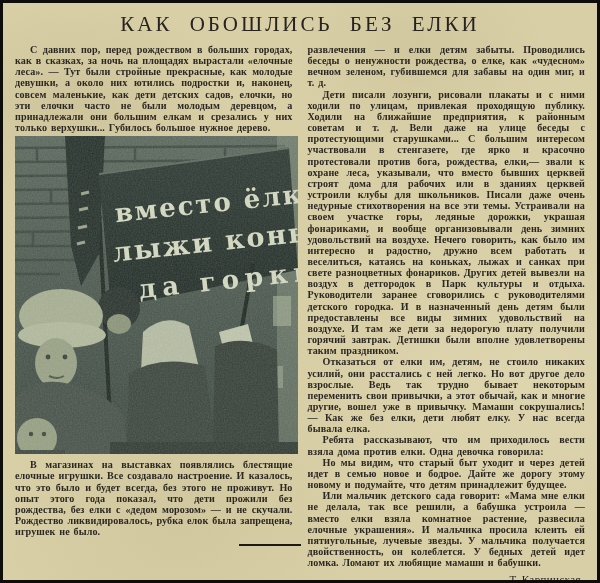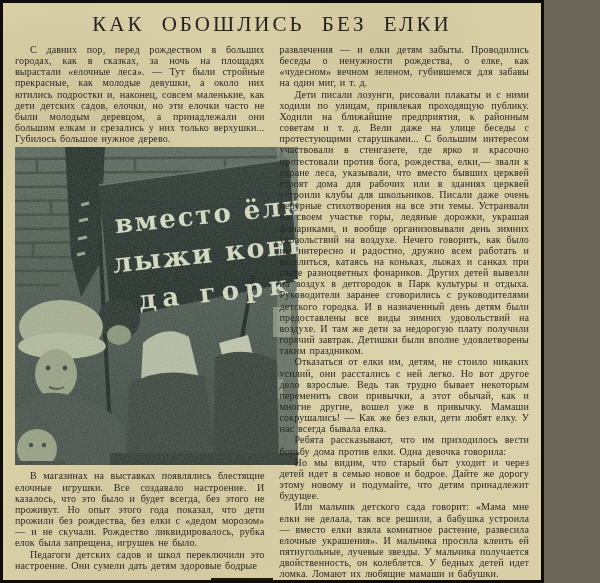--- a/index.html
+++ b/index.html
@@ -1,18 +1,18 @@
 <!DOCTYPE html>
 <html lang="ru"><head>
 <meta charset="utf-8">
 <style>
   html,body{margin:0;padding:0;background:#6b6557;}
   .page{
     position:relative;
-    width:544px;height:583px;
+    width:600px;height:583px;
     box-sizing:border-box;
     border:3px solid #0e0d0b;
     background-color:#d8cfa7;
     background-image:
       radial-gradient(ellipse 220px 160px at 12% 18%, rgba(116,106,64,0.10), rgba(116,106,64,0) 70%),
       radial-gradient(ellipse 300px 220px at 88% 65%, rgba(255,250,222,0.14), rgba(255,250,222,0) 70%),
       radial-gradient(ellipse 180px 130px at 70% 8%, rgba(116,106,64,0.08), rgba(116,106,64,0) 70%),
       radial-gradient(ellipse 260px 200px at 30% 90%, rgba(125,112,66,0.08), rgba(125,112,66,0) 70%);
     font-family:"Liberation Serif","DejaVu Serif",serif;
     color:#2b2722;
@@ -34,20 +34,21 @@
   }
   .col{flex:1 1 0;min-width:0;}
   .col p{
     margin:0;
     font-size:10.1px;
     line-height:11.15px;
     text-align:justify;
     text-indent:15px;
     word-spacing:1.2px;
     letter-spacing:0.1px;
+    font-weight:bold;
   }
   .col p.no-indent{text-indent:0;}
   .photo-wrap{margin:3px 0 5px 0;line-height:0;}
   .end-rule{
     height:2px;width:62px;
     background:#1c1a16;
     margin:7px -8px 0 auto;
   }
   .signature{
     margin:5px 4px 0 0;
@@ -175,28 +176,27 @@
 
             <rect x="95" y="306" width="188" height="12" fill="#2e3731"></rect>
           </g>
 
           <rect x="0" y="0" width="283" height="318" filter="url(#grainL)" opacity="0.34"></rect>
           <rect x="0" y="0" width="283" height="318" filter="url(#grainD)" opacity="0.22"></rect>
         </svg>
       </div>
 
       <p>В магазинах на выставках появлялись блестящие елочные игрушки. Все создавало настроение. И казалось, что это было и будет всегда, без этого не проживут. Но опыт этого года показал, что дети прожили без рождества, без елки с «дедом морозом» — и не скучали. Рождество ликвидировалось, рубка елок была запрещена, игрушек не было.</p>
-      <p>Педагоги детских садов и школ переключили это настроение. Они сумели дать детям здоровые бодрые</p>
       <div class="end-rule"></div>
     </div>
 
     <div class="col">
       <p class="no-indent">развлечения — и елки детям забыты. Проводились беседы о ненужности рождества, о елке, как «чудесном» вечном зеленом, губившемся для забавы на один миг, и т. д.</p>
       <p>Дети писали лозунги, рисовали плакаты и с ними ходили по улицам, привлекая проходящую публику. Ходили на ближайшие предприятия, к районным советам и т. д. Вели даже на улице беседы с протестующими старушками... С большим интересом участвовали в стенгазете, где ярко и красочно протестовали против бога, рождества, елки,— звали к охране леса, указывали, что вместо бывших церквей строят дома для рабочих или в зданиях церквей устроили клубы для школьников. Писали даже очень недурные стихотворения на все эти темы. Устраивали на своем участке горы, ледяные дорожки, украшая фонариками, и вообще организовывали день зимних удовольствий на воздухе. Нечего говорить, как было им интересно и радостно, дружно всем работать и веселиться, катаясь на коньках, лыжах и санках при свете разноцветных фонариков. Других детей вывезли на воздух в детгородок в Парк культуры и отдыха. Руководители заранее сговорились с руководителями детского городка. И в назначенный день детям были предоставлены все виды зимних удовольствий на воздухе. И там же дети за недорогую плату получили горячий завтрак. Детишки были вполне удовлетворены таким праздником.</p>
       <p>Отказаться от елки им, детям, не стоило никаких усилий, они расстались с ней легко. Но вот другое дело взрослые. Ведь так трудно бывает некоторым переменить свои привычки, а этот обычай, как и многие другие, вошел уже в привычку. Мамаши сокрушались! — Как же без елки, дети любят елку. У нас всегда бывала елка.</p>
-      <p>Ребята рассказывают, что им приходилось вести борьбу дома против елки. Одна девочка говорила:</p>
+      <p>Ребята рассказывают, что им приходилось вести взяла дома против елки. Одна девочка говорила:</p>
       <p>Но мы видим, что старый быт уходит и через детей идет в семью новое и бодрое. Дайте же дорогу этому новому и подумайте, что детям принадлежит будущее.</p>
       <p>Или мальчик детского сада говорит: «Мама мне елки не делала, так все решили, а бабушка устроила — вместо елки взяла комнатное растение, развесила елочные украшения». И мальчика просила клеить ей пятиугольные, лучевые звезды. У мальчика получается двойственность, он колеблется. У бедных детей идет ломка. Ломают их любящие мамаши и бабушки.</p>
       <div class="signature">Т. Карпинская</div>
     </div>
 
   </div>
 </div>
 
 </body></html>

